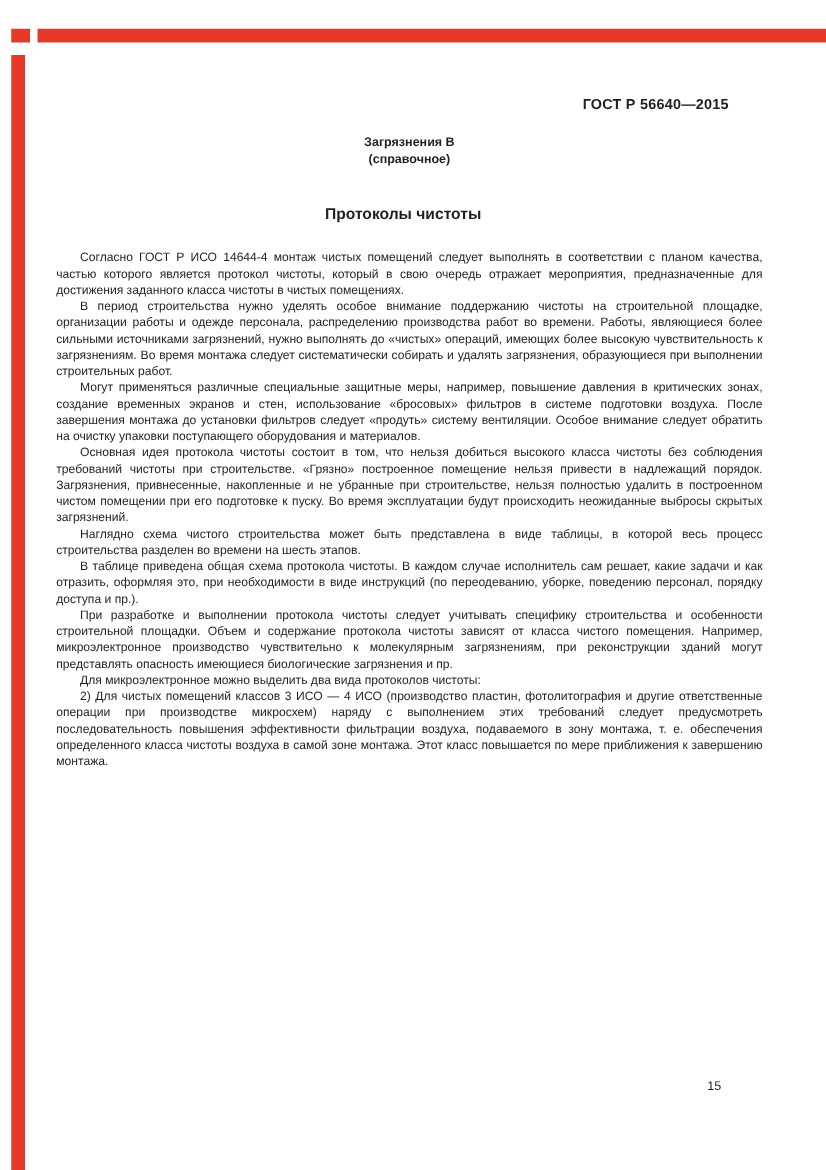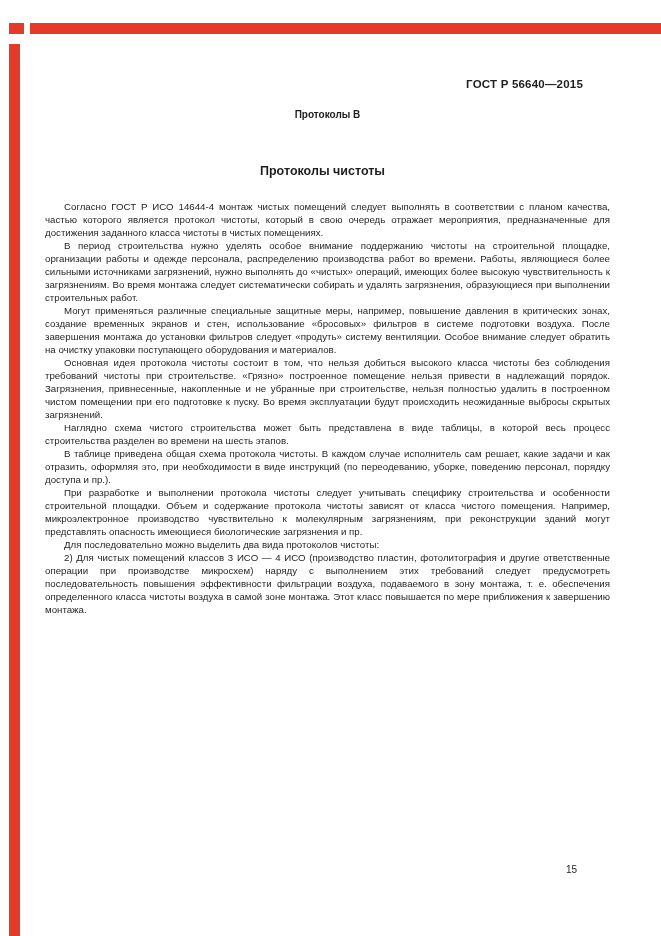--- a/index.html
+++ b/index.html
@@ -61,32 +61,33 @@
 
 <div class="page">
 
   <div class="red-corner"></div>
   <div class="red-top"></div>
   <div class="red-left"></div>
 
   <div class="doc-code">ГОСТ Р 56640—2015</div>
 
   <div class="appendix">
-    <div>Протоколы В</div>
+    <div>Загрязнения В</div>
+    <div>(справочное)</div>
   </div>
 
   <h1 class="title">Протоколы чистоты</h1>
 
   <div class="body-text">
     <p>Согласно ГОСТ Р ИСО 14644-4 монтаж чистых помещений следует выполнять в соответствии с планом качества, частью которого является протокол чистоты, который в свою очередь отражает мероприятия, предназначенные для достижения заданного класса чистоты в чистых помещениях.</p>
     <p>В период строительства нужно уделять особое внимание поддержанию чистоты на строительной площадке, организации работы и одежде персонала, распределению производства работ во времени. Работы, являющиеся более сильными источниками загрязнений, нужно выполнять до «чистых» операций, имеющих более высокую чувствительность к загрязнениям. Во время монтажа следует систематически собирать и удалять загрязнения, образующиеся при выполнении строительных работ.</p>
     <p>Могут применяться различные специальные защитные меры, например, повышение давления в критических зонах, создание временных экранов и стен, использование «бросовых» фильтров в системе подготовки воздуха. После завершения монтажа до установки фильтров следует «продуть» систему вентиляции. Особое внимание следует обратить на очистку упаковки поступающего оборудования и материалов.</p>
     <p>Основная идея протокола чистоты состоит в том, что нельзя добиться высокого класса чистоты без соблюдения требований чистоты при строительстве. «Грязно» построенное помещение нельзя привести в надлежащий порядок. Загрязнения, привнесенные, накопленные и не убранные при строительстве, нельзя полностью удалить в построенном чистом помещении при его подготовке к пуску. Во время эксплуатации будут происходить неожиданные выбросы скрытых загрязнений.</p>
     <p>Наглядно схема чистого строительства может быть представлена в виде таблицы, в которой весь процесс строительства разделен во времени на шесть этапов.</p>
     <p>В таблице приведена общая схема протокола чистоты. В каждом случае исполнитель сам решает, какие задачи и как отразить, оформляя это, при необходимости в виде инструкций (по переодеванию, уборке, поведению персонал, порядку доступа и пр.).</p>
     <p>При разработке и выполнении протокола чистоты следует учитывать специфику строительства и особенности строительной площадки. Объем и содержание протокола чистоты зависят от класса чистого помещения. Например, микроэлектронное производство чувствительно к молекулярным загрязнениям, при реконструкции зданий могут представлять опасность имеющиеся биологические загрязнения и пр.</p>
-    <p>Для последовательно можно выделить два вида протоколов чистоты:</p>
+    <p>Для микроэлектронное можно выделить два вида протоколов чистоты:</p>
     <p>2) Для чистых помещений классов 3 ИСО — 4 ИСО (производство пластин, фотолитография и другие ответственные операции при производстве микросхем) наряду с выполнением этих требований следует предусмотреть последовательность повышения эффективности фильтрации воздуха, подаваемого в зону монтажа, т. е. обеспечения определенного класса чистоты воздуха в самой зоне монтажа. Этот класс повышается по мере приближения к завершению монтажа.</p>
   </div>
 
   <div class="page-number">15</div>
 
 </div>
 
 </body></html>

